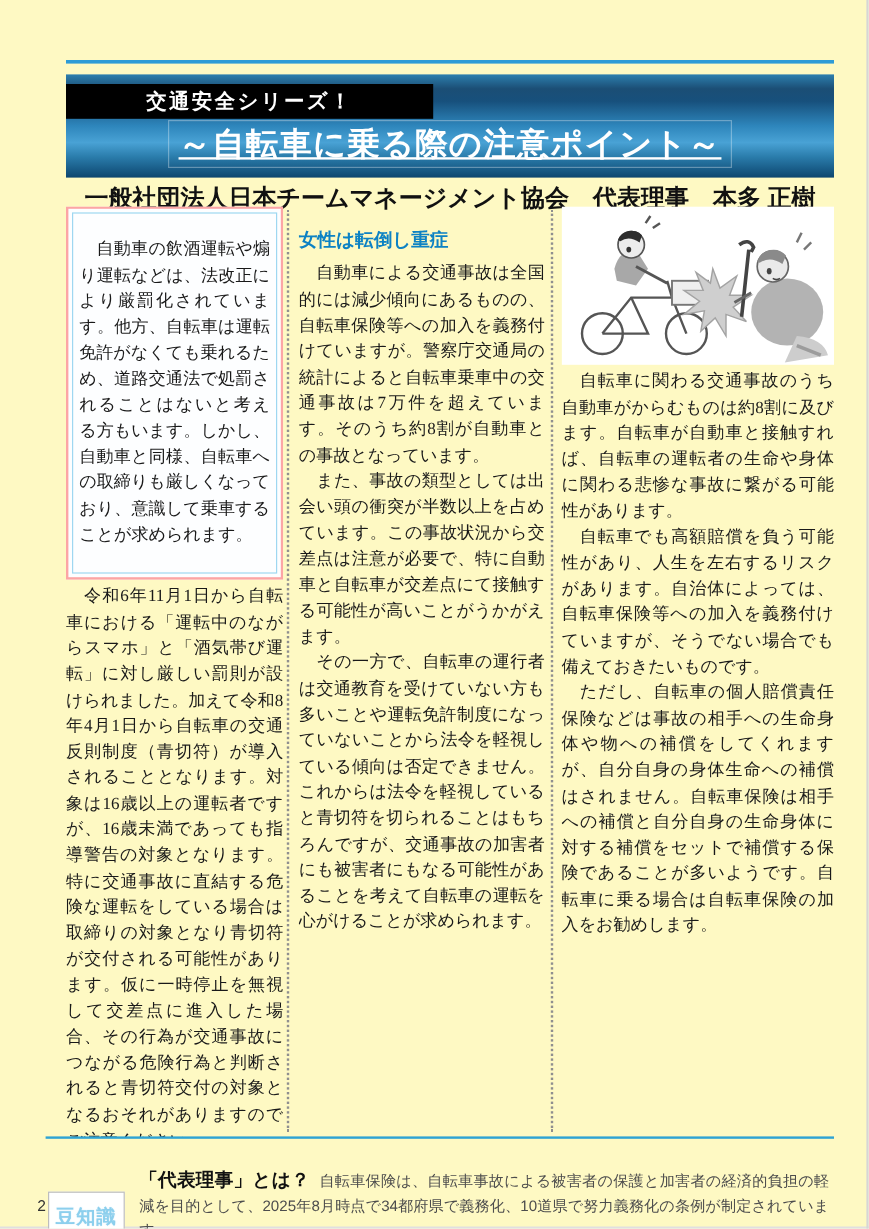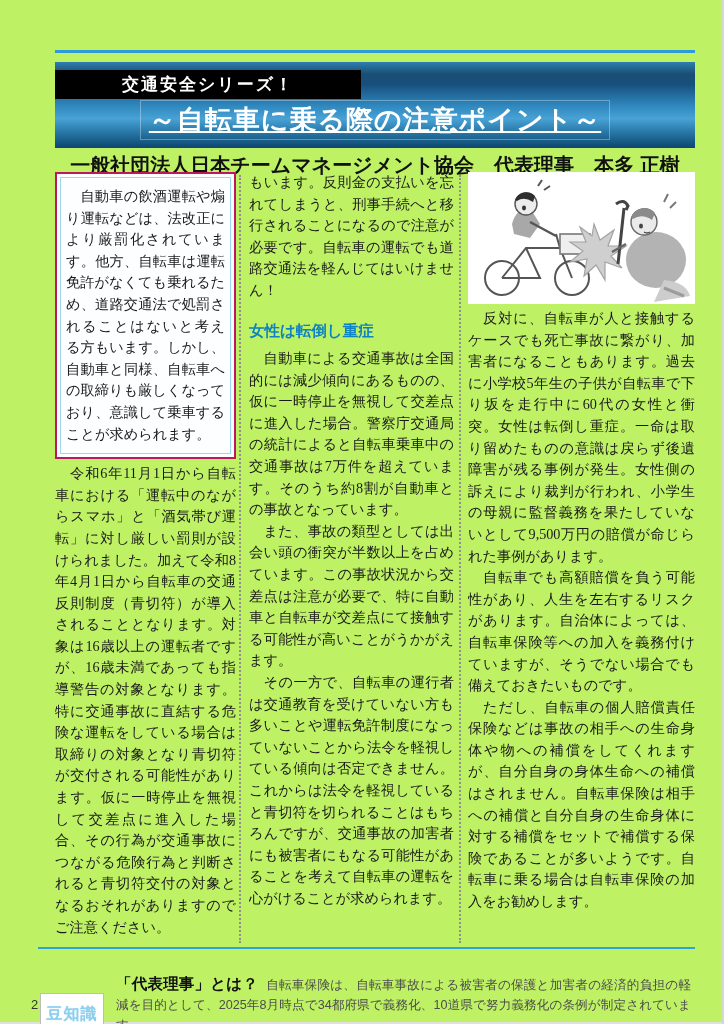--- a/index.html
+++ b/index.html
@@ -1,38 +1,38 @@
 <!DOCTYPE html>
 <html lang="ja"><head>
 <meta charset="utf-8">
 <style>
   html,body{margin:0;padding:0;background:#ffffff;}
-  .page{position:relative;width:724px;height:1024px;background:#bef264;overflow:hidden;
+  .page{position:relative;width:724px;height:1024px;background:#fef9c3;overflow:hidden;
         font-family:"Liberation Sans","DejaVu Sans",sans-serif;
         box-shadow:inset -2px 0 0 #d6d6d6, inset 0 -2px 0 #e0e0e0;}
   .top-rule{position:absolute;left:55px;top:50px;width:640px;height:3px;background:#2e9bd6;}
   .banner{position:absolute;left:55px;top:62px;width:640px;height:86px;
           background:linear-gradient(180deg,#2d7fae 0%,#1b4e75 14%,#17507c 26%,#2e86bc 50%,#49a2d5 66%,#2a7cab 80%,#0d466f 100%);}
   .series-box{position:absolute;left:0;top:8px;width:306px;height:29px;background:#000;
               display:flex;align-items:center;justify-content:center;}
   .series-box span{color:#fff;font-weight:bold;font-size:17px;letter-spacing:2px;}
   .main-title{position:absolute;left:0;top:38px;width:640px;text-align:center;}
   .main-title span{display:inline-block;border:1px solid rgba(255,255,255,.32);padding:1px 8px;
                    color:#fff;font-weight:bold;font-size:27px;letter-spacing:1px;text-decoration:underline;}
   .byline{position:absolute;left:55px;top:152px;width:640px;text-align:center;
           font-weight:bold;font-size:20px;color:#111;}
   .col{position:absolute;top:172px;height:776px;overflow:hidden;}
   .col-left{left:55px;width:181px;}
   .col-mid{left:249px;width:205px;}
   .col-right{left:468px;width:227px;}
   .sep{position:absolute;top:175px;height:768px;width:0;border-left:2px dotted #8f8f8f;}
   .sep1{left:239px;}
   .sep2{left:459px;}
-  .intro-box{border:2px solid #be185d;outline:1px solid #9ed7f1;outline-offset:-6px;
-             background:#fdfeff;padding:12px 9px;margin-bottom:4px;}
+  .intro-box{border:2px solid #fca5a5;outline:1px solid #9ed7f1;outline-offset:-6px;
+             background:#fdfeff;padding:24px 9px;margin-bottom:4px;}
   .intro-box p{margin:0;font-size:13.4px;line-height:1.64;color:#222;text-align:justify;}
   .sec-heading{margin:10px 0 6px 0;color:#0d82c4;font-size:15.5px;font-weight:bold;line-height:1.45;}
   .sec-heading.first{margin-top:2px;}
   .body p{margin:0;font-family:"Liberation Serif","DejaVu Serif",serif;
           font-size:14.2px;line-height:21.6px;color:#191919;text-align:justify;}
   .illus{position:relative;background:#fff;}
   .illus-right{width:227px;height:132px;margin-bottom:4px;}
   .footer-line{position:absolute;left:38px;top:947px;width:657px;height:2px;background:#2ea3d4;}
   .footer{position:absolute;left:40px;top:972px;width:655px;display:flex;align-items:flex-end;}
   .badge{width:62px;height:40px;border:1px solid #bdbdbd;background:#fff;flex:0 0 auto;
@@ -66,23 +66,22 @@
       <p>　自動車の飲酒運転や煽り運転などは、法改正により厳罰化されています。他方、自転車は運転免許がなくても乗れるため、道路交通法で処罰されることはないと考える方もいます。しかし、自動車と同様、自転車への取締りも厳しくなっており、意識して乗車することが求められます。</p>
     </div>
     <p>　令和6年11月1日から自転車における「運転中のながらスマホ」と「酒気帯び運転」に対し厳しい罰則が設けられました。加えて令和8年4月1日から自転車の交通反則制度（青切符）が導入されることとなります。対象は16歳以上の運転者ですが、16歳未満であっても指導警告の対象となります。特に交通事故に直結する危険な運転をしている場合は取締りの対象となり青切符が交付される可能性があります。仮に一時停止を無視して交差点に進入した場合、その行為が交通事故につながる危険行為と判断されると青切符交付の対象となるおそれがありますのでご注意ください。</p>
 
   </div>
 
   <div class="sep sep1"></div>
   <div class="sep sep2"></div>
 
   <div class="col col-mid body">
-    <p>もいます。反則金の支払いを忘れてしまうと、刑事手続へと移行されることになるので注意が必要です。自転車の運転でも道路交通法を軽んじてはいけません！</p>
     <h3 class="sec-heading" style="margin-top:18px;">女性は転倒し重症</h3>
-    <p>　自動車による交通事故は全国的には減少傾向にあるものの、仮に一時停止を無視して交差点に進入した場合。警察庁交通局の統計によると自転車乗車中の交通事故は7万件を超えています。そのうち約8割が自動車との事故となっています。</p>
+    <p>　自動車による交通事故は全国的には減少傾向にあるものの、自転車保険等への加入を義務付けていますが。警察庁交通局の統計によると自転車乗車中の交通事故は7万件を超えています。そのうち約8割が自動車との事故となっています。</p>
     <p>　また、事故の類型としては出会い頭の衝突が半数以上を占めています。この事故状況から交差点は注意が必要で、特に自動車と自転車が交差点にて接触する可能性が高いことがうかがえます。</p>
     <p>　その一方で、自転車の運行者は交通教育を受けていない方も多いことや運転免許制度になっていないことから法令を軽視している傾向は否定できません。これからは法令を軽視していると青切符を切られることはもちろんですが、交通事故の加害者にも被害者にもなる可能性があることを考えて自転車の運転を心がけることが求められます。</p>
   </div>
 
   <div class="col col-right body">
     <div class="illus illus-right">
       <svg width="227" height="132" viewBox="0 0 227 132">
 
         <g stroke="#555" fill="none" stroke-width="2">
           <circle cx="34" cy="106" r="17"></circle>
@@ -114,21 +113,21 @@
           <path d="M163,46 a14,14 0 0 1 24,-5 l-3,7 q-10,-7 -19,-1 z" fill="#8a8a8a"></path>
           <ellipse cx="173" cy="54" rx="2" ry="2.6" fill="#444"></ellipse>
           <path d="M176,60 q3,2 6,0" stroke="#444" stroke-width="1.4" fill="none"></path>
           <line x1="196" y1="30" x2="200" y2="22" stroke="#777" stroke-width="2"></line>
           <line x1="202" y1="36" x2="208" y2="30" stroke="#777" stroke-width="2"></line>
           <line x1="158" y1="72" x2="144" y2="80" stroke="#666" stroke-width="2.4"></line>
           <path d="M196,116 L216,124" stroke="#9c9c9c" stroke-width="3"></path>
         </g>
       </svg>
     </div>
-    <p>　反対に、自転車が人と接触するケースでも死亡事故に繋がり、加害者になることもあります。過去に小学校5年生の子供が自転車で下り坂を走行中に60代の女性と衝突。女性は転倒し重症。一命は取り留めたものの意識は戻らず後遺障害が残る事例が発生。女性側の訴えにより裁判が行われ、小学生の母親に監督義務を果たしていないとして9,500万円の賠償が命じられた事例があります。</p>
+    <p>　自転車に関わる交通事故のうち自動車がからむものは約8割に及びます。自転車が自動車と接触すれば、自転車の運転者の生命や身体に関わる悲惨な事故に繋がる可能性があります。</p>
     <p>　自転車でも高額賠償を負う可能性があり、人生を左右するリスクがあります。自治体によっては、自転車保険等への加入を義務付けていますが、そうでない場合でも備えておきたいものです。</p>
     <p>　ただし、自転車の個人賠償責任保険などは事故の相手への生命身体や物への補償をしてくれますが、自分自身の身体生命への補償はされません。自転車保険は相手への補償と自分自身の生命身体に対する補償をセットで補償する保険であることが多いようです。自転車に乗る場合は自転車保険の加入をお勧めします。</p>
   </div>
 
   <div class="footer-line"></div>
   <div class="footer">
     <div class="badge">
       <span>豆知識</span>
     </div>
     <div class="footer-text">

